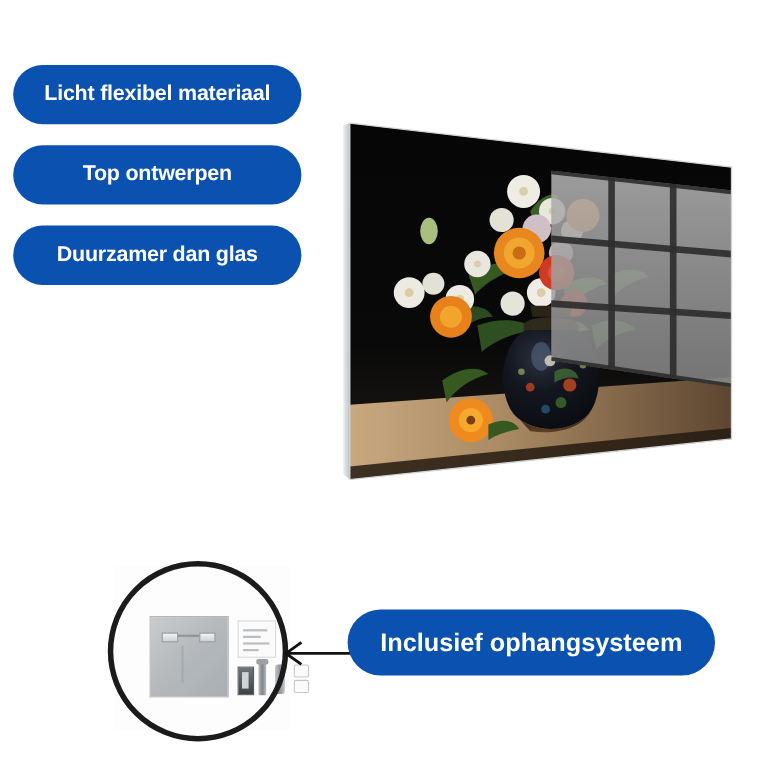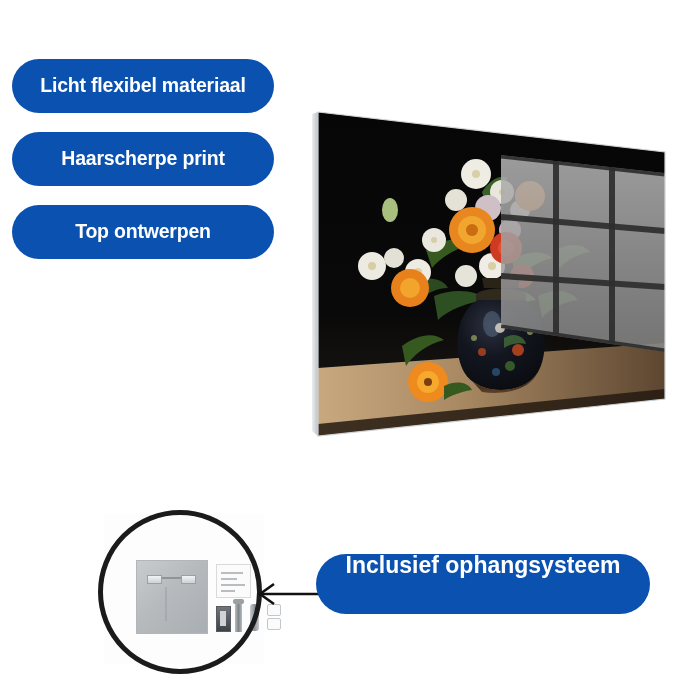--- a/index.html
+++ b/index.html
@@ -71,48 +71,48 @@
   .hw-pad.p2{left:163px;top:104px;}
   .kit-ring{
     position:absolute;left:12px;top:10px;width:164px;height:164px;
     border:5px solid #1b1b1b;border-radius:50%;box-sizing:border-box;
   }
 
   
   .callout-pill{
     position:absolute;left:316px;top:554px;width:334px;height:60px;
     border-radius:30px;background:#0b51b0;
-    display:flex;align-items:flex-start;justify-content:center;
+    display:flex;align-items:center;justify-content:center;
   }
   .callout-label{
     color:#ffffff;font-size:23px;font-weight:bold;white-space:nowrap;line-height:1;
   }
   .connector{position:absolute;left:248px;top:575px;}
 </style>
 </head>
 <body>
 
 <div class="stage">
 
   <div class="feature-list">
 
     <div class="pill">
       <span class="pill-label">Licht flexibel materiaal</span>
     </div>
 
 
 
-    <div class="pill">
-      <span class="pill-label">Haarscherpe print</span>
-    </div>
 
     <div class="pill">
       <span class="pill-label">Top ontwerpen</span>
     </div>
 
+    <div class="pill">
+      <span class="pill-label">Duurzamer dan glas</span>
+    </div>
 
   </div>
 
   <div class="panel-wrap">
     <svg class="panel-svg" width="380" height="345" viewBox="0 0 380 345">
       <defs>
         <clipPath id="panelClip">
           <polygon points="12,12 359,52 359,299 12,336"></polygon>
         </clipPath>
 

